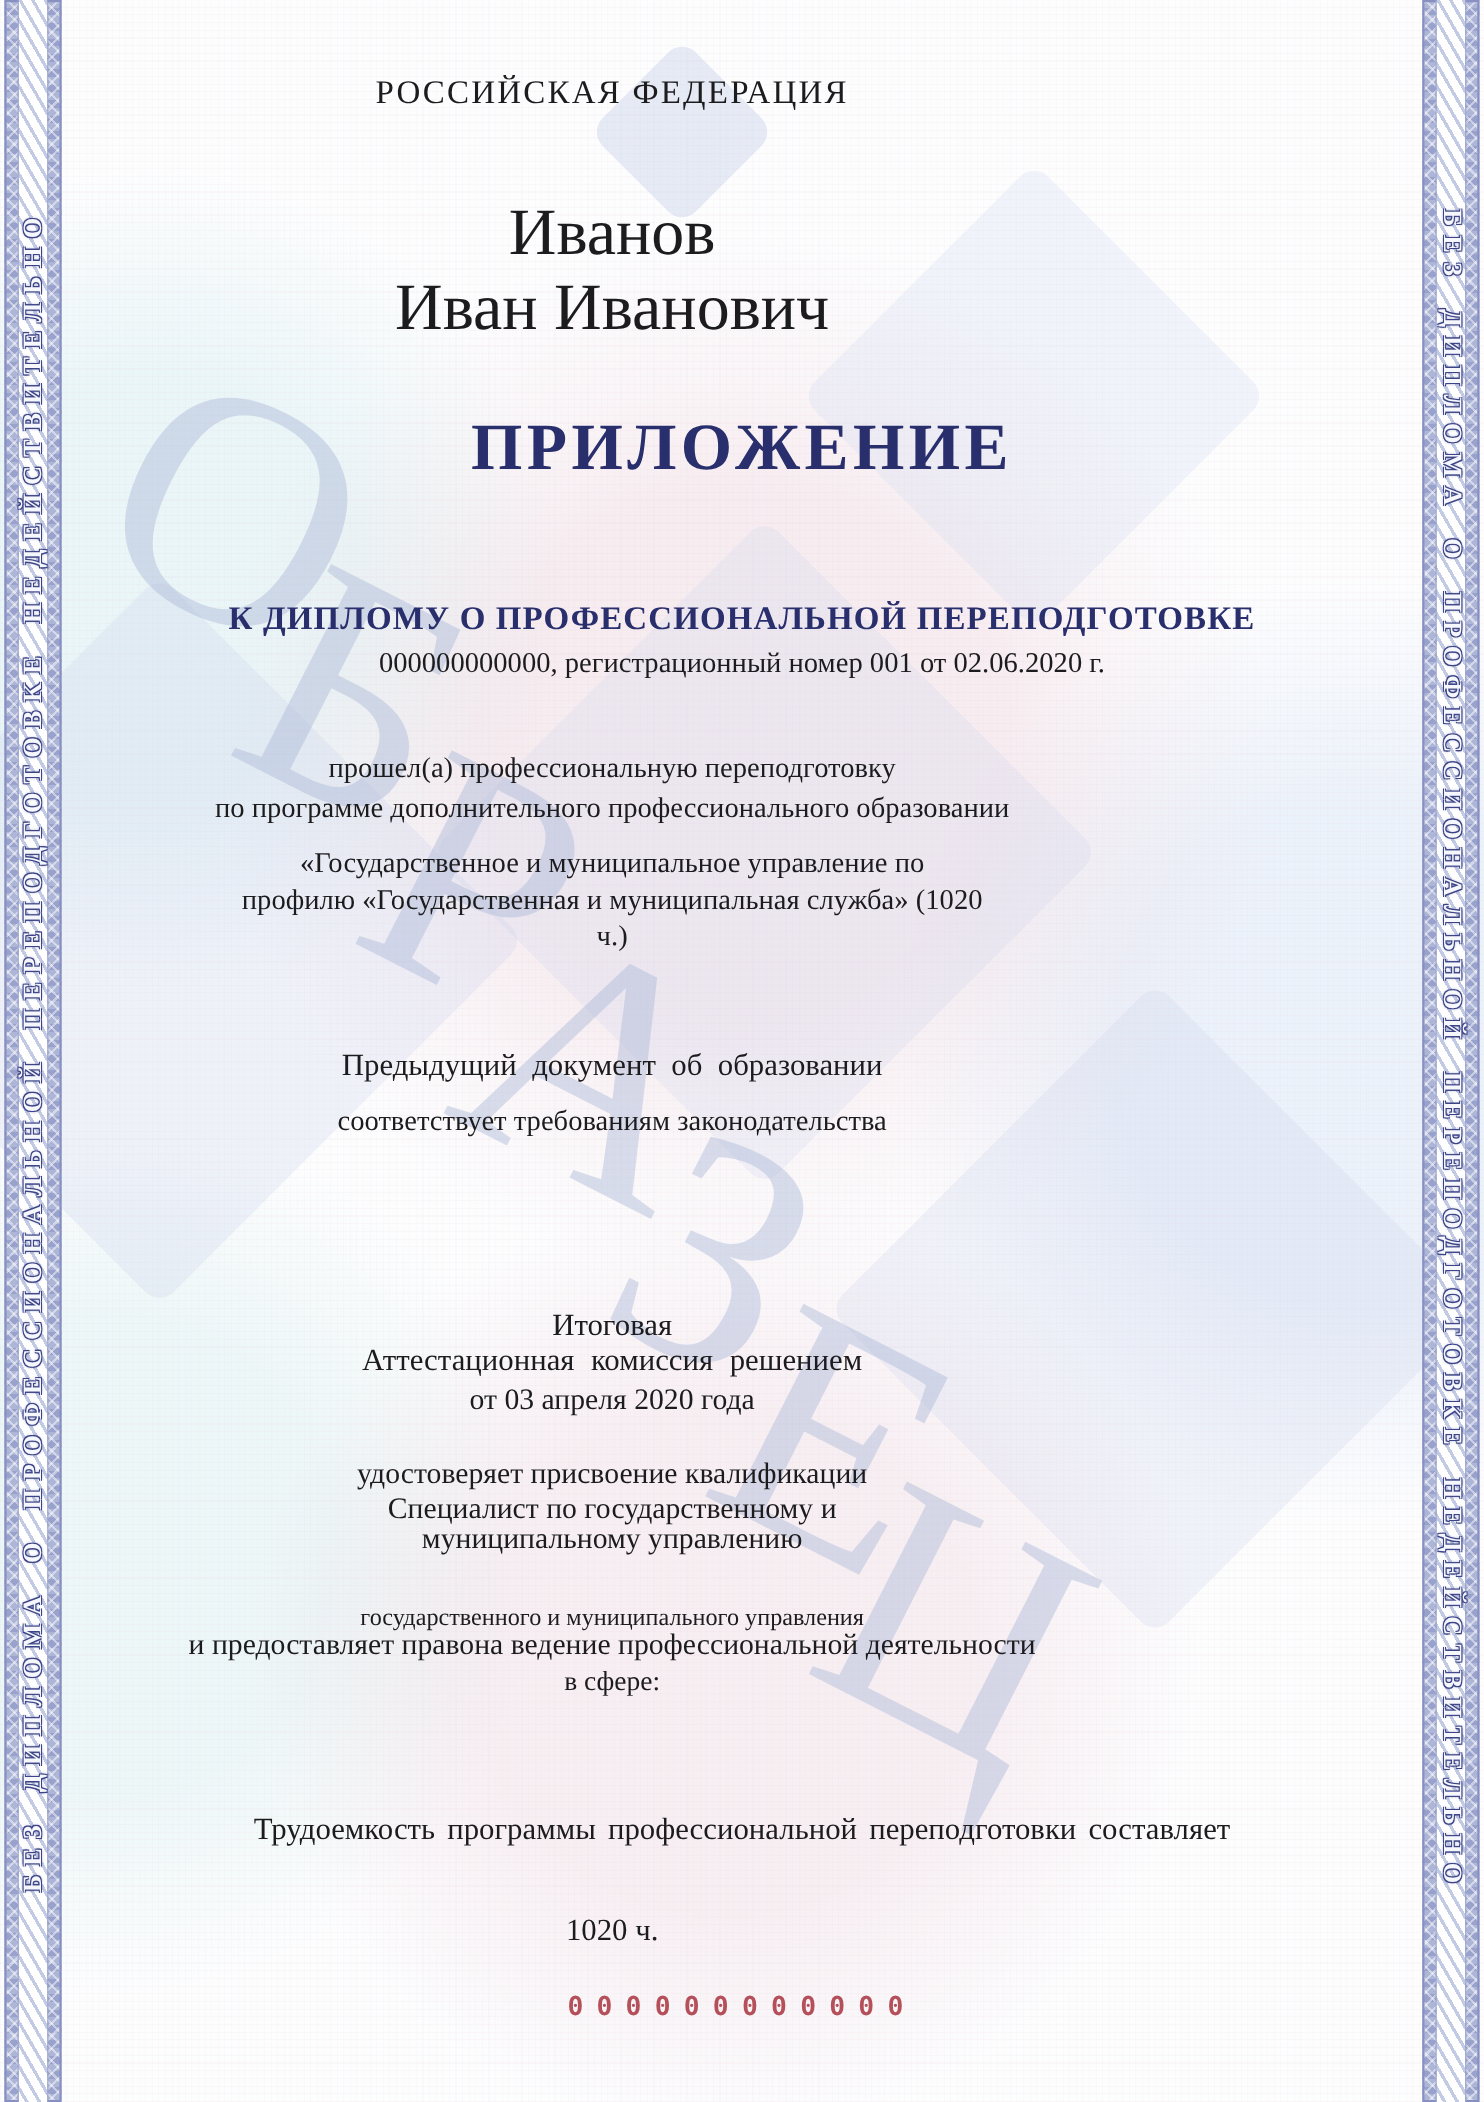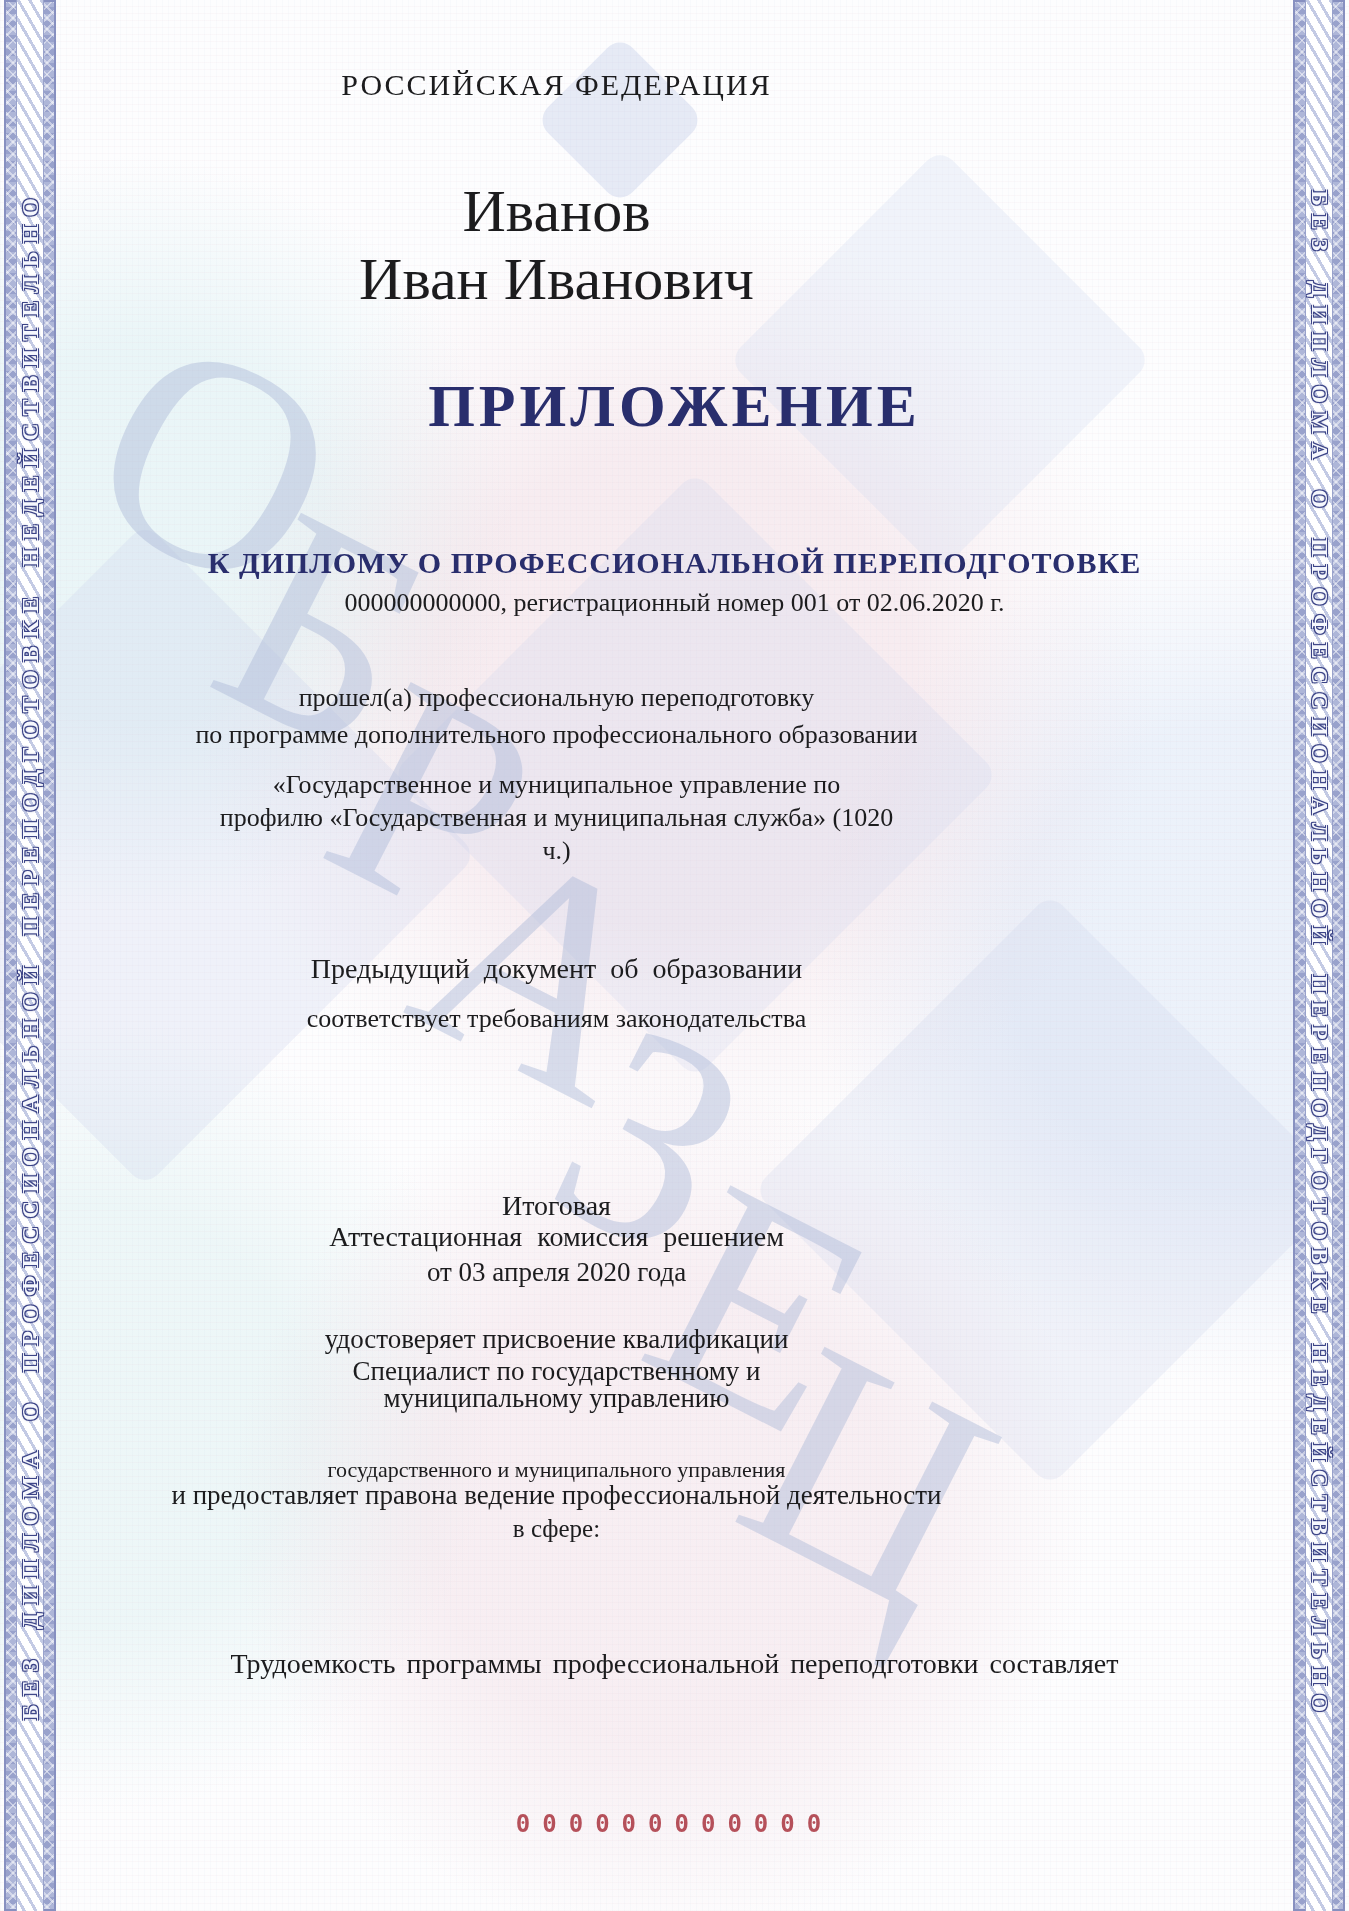--- a/index.html
+++ b/index.html
@@ -168,16 +168,17 @@
 
   <div class="t cc l-qual0">удостоверяет присвоение квалификации</div>
   <div class="t cc l-qual1">Специалист по государственному и</div>
   <div class="t cc l-qual2">муниципальному управлению</div>
 
   <div class="t cc l-rights">и предоставляет правона ведение профессиональной деятельности</div>
   <div class="t cc l-sph-label">в сфере:</div>
   <div class="t cc l-sph-value">государственного и муниципального управления</div>
 
   <div class="t cp l-work">Трудоемкость программы профессиональной переподготовки составляет</div>
+  <div class="t cc l-hours">1020 ч.</div>
 
   <div class="t cp serial">000000000000</div>
 
 </div>
 
 </body></html>

